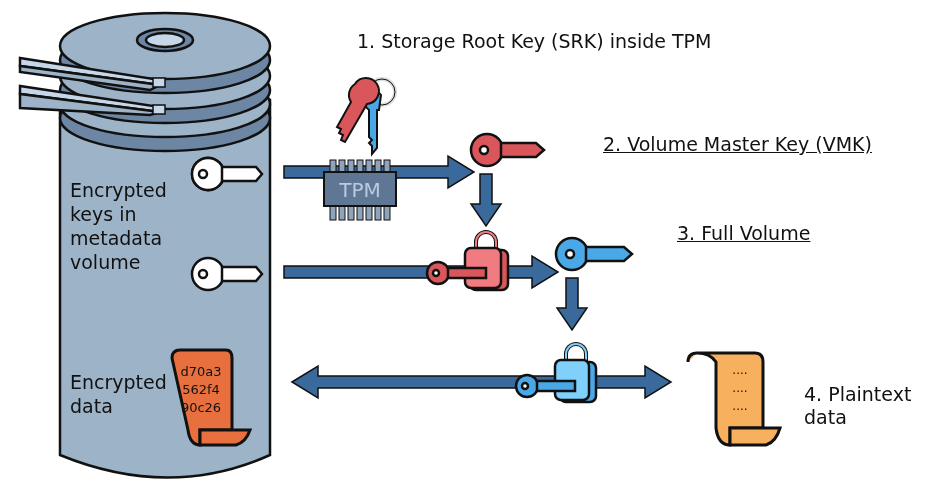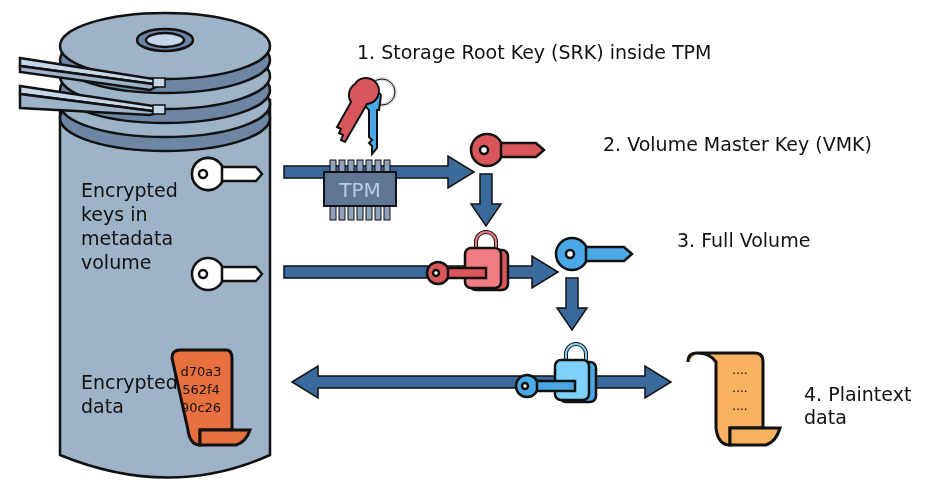--- a/index.html
+++ b/index.html
@@ -1,19 +1,19 @@
 <!DOCTYPE html>
 <html><head>
 <meta charset="utf-8">
 <style>
   html,body{margin:0;padding:0;background:#ffffff;}
   body{width:937px;height:491px;position:relative;overflow:hidden;font-family:"DejaVu Sans","Liberation Sans",sans-serif;color:#111;}
   svg#diagram{position:absolute;left:0;top:0;}
   .lbl{position:absolute;font-size:19px;line-height:23px;color:#111;white-space:nowrap;}
-  .disk-lbl{position:absolute;font-size:19px;line-height:24px;color:#111;margin-left:11px;}
+  .disk-lbl{position:absolute;font-size:19px;line-height:24px;color:#111;}
 </style>
 </head>
 <body>
 
 <svg id="diagram" width="937" height="491" viewBox="0 0 937 491">
 
   <g stroke="#111" stroke-width="2.5">
 
     <path d="M60,100 L60,455 Q170,500 270,455 L270,100 Z" fill="#9db3c8"></path>
 
@@ -144,21 +144,21 @@
   <div>Encrypted</div>
   <div>keys in</div>
   <div>metadata</div>
   <div>volume</div>
 </div>
 <div class="disk-lbl" style="left:70px;top:370px;">
   <div>Encrypted</div>
   <div>data</div>
 </div>
 
-<div class="lbl" style="left:357px;top:41px;">1. Storage Root Key (SRK) inside TPM</div>
-<div class="lbl" style="left:603px;top:133px;">2. Volume Master Key (VMK)</div>
-<div class="lbl" style="left:677px;top:229px;">
+<div class="lbl" style="left:357px;top:30px;">1. Storage Root Key (SRK) inside TPM</div>
+<div class="lbl" style="left:603px;top:133px;text-decoration:underline;">2. Volume Master Key (VMK)</div>
+<div class="lbl" style="left:677px;top:222px;text-decoration:underline;">
   <div>3. Full Volume</div>
 </div>
 <div class="lbl" style="left:804px;top:367px;margin-top:16px;">
   <div>4. Plaintext</div>
   <div>data</div>
 </div>
 
 </body></html>

